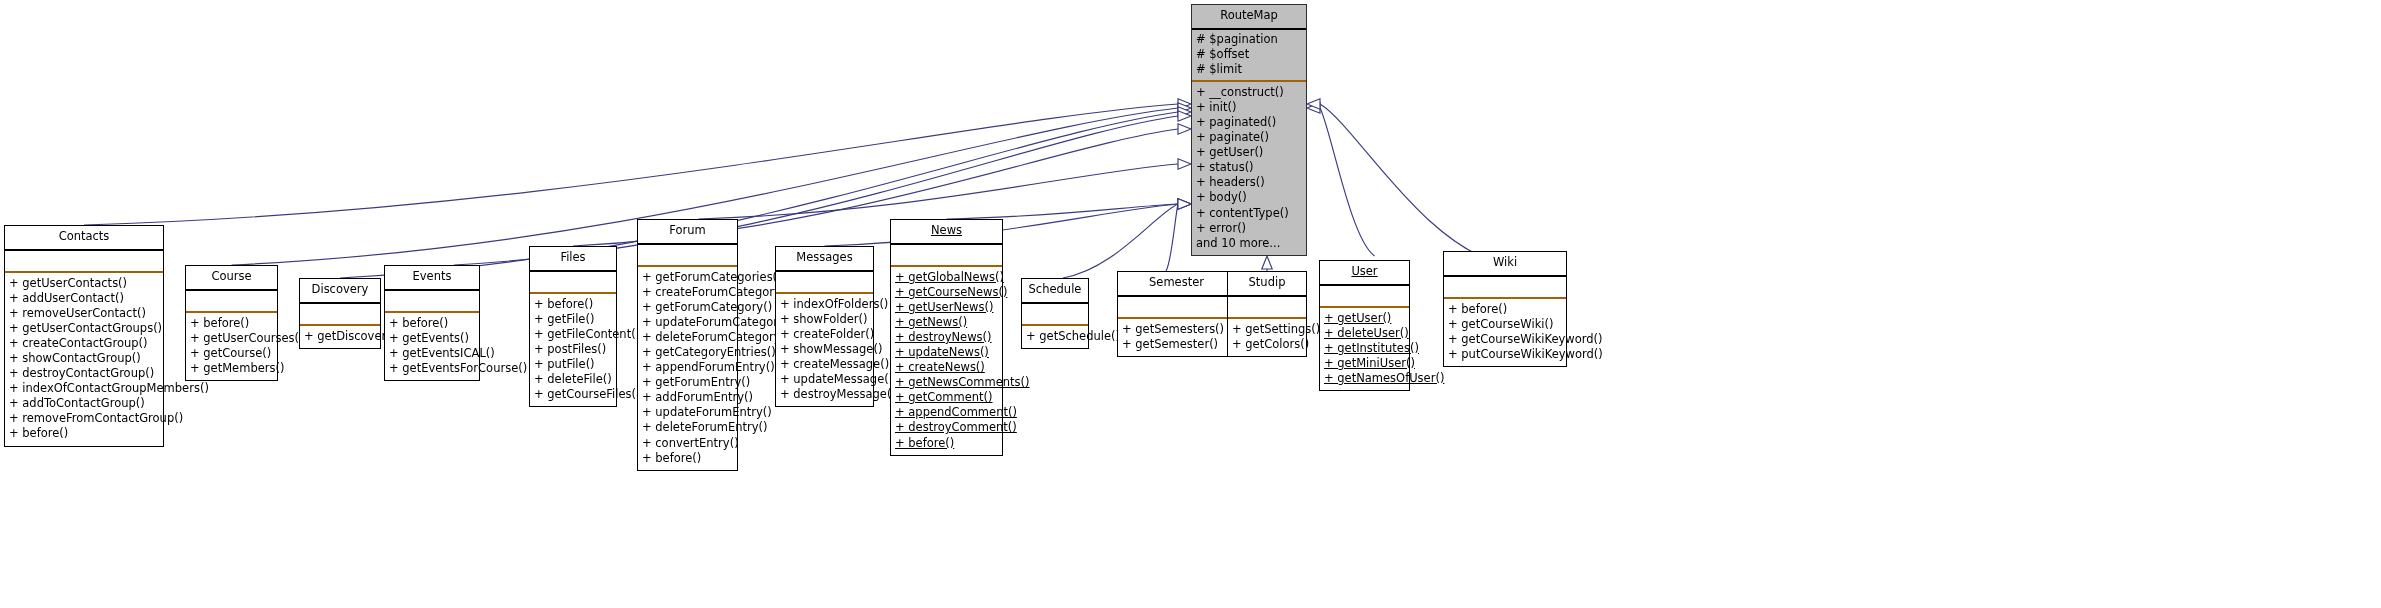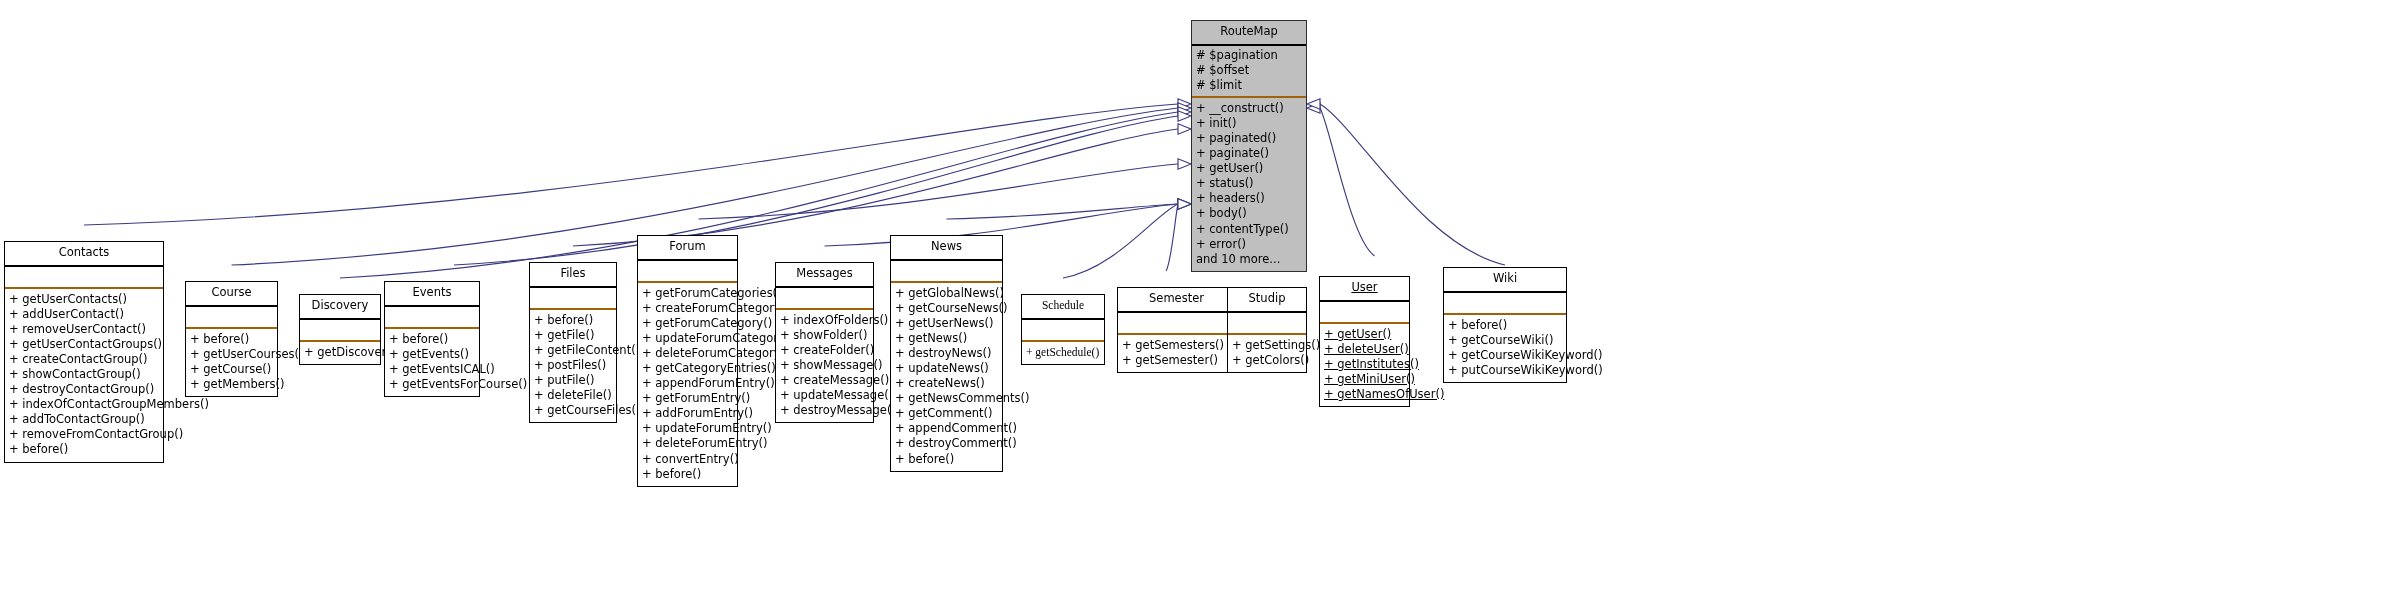--- a/index.html
+++ b/index.html
@@ -22,21 +22,20 @@
     width: 2381px;
     height: 608px;
     pointer-events: none;
   }
   .uml-node {
     position: absolute;
     box-sizing: border-box;
     border: 1px solid #000000;
     background: #ffffff;
     z-index: 2;
-    margin-top: 16px;
   }
   .uml-node.root {
     background: #bfbfbf;
     border: 1px solid #2d2d2d;
   }
   .node-title {
     text-align: center;
     font-size: 11.5px;
     color: #000000;
     line-height: 1;
@@ -203,39 +202,39 @@
         <div class="node-ops">
           <div class="member">+  indexOfFolders()</div>
           <div class="member">+  showFolder()</div>
           <div class="member">+  createFolder()</div>
           <div class="member">+  showMessage()</div>
           <div class="member">+  createMessage()</div>
           <div class="member">+  updateMessage()</div>
           <div class="member">+  destroyMessage()</div>
         </div>
       </div>
-      <div class="uml-node" style="left: 890px; top: 219px; width: 113px;">
+      <div class="uml-node" style="left: 890px; top: 219px; width: 113px; text-decoration: underline;">
         <div class="node-title">News</div>
         <div class="node-attrs empty"></div>
         <div class="node-ops">
           <div class="member">+  getGlobalNews()</div>
           <div class="member">+  getCourseNews()</div>
           <div class="member">+  getUserNews()</div>
           <div class="member">+  getNews()</div>
           <div class="member">+  destroyNews()</div>
           <div class="member">+  updateNews()</div>
           <div class="member">+  createNews()</div>
           <div class="member">+  getNewsComments()</div>
           <div class="member">+  getComment()</div>
           <div class="member">+  appendComment()</div>
           <div class="member">+  destroyComment()</div>
           <div class="member">+  before()</div>
         </div>
       </div>
-      <div class="uml-node" style="left: 1021px; top: 278px; width: 84px; font-family: Liberation Serif, serif;">
+      <div class="uml-node" style="left: 1021px; top: 278px; width: 68px;">
         <div class="node-title">Schedule</div>
         <div class="node-attrs empty"></div>
         <div class="node-ops">
           <div class="member">+  getSchedule()</div>
         </div>
       </div>
       <div class="uml-node" style="left: 1117px; top: 271px; width: 119px;">
         <div class="node-title">Semester</div>
         <div class="node-attrs empty"></div>
         <div class="node-ops">

